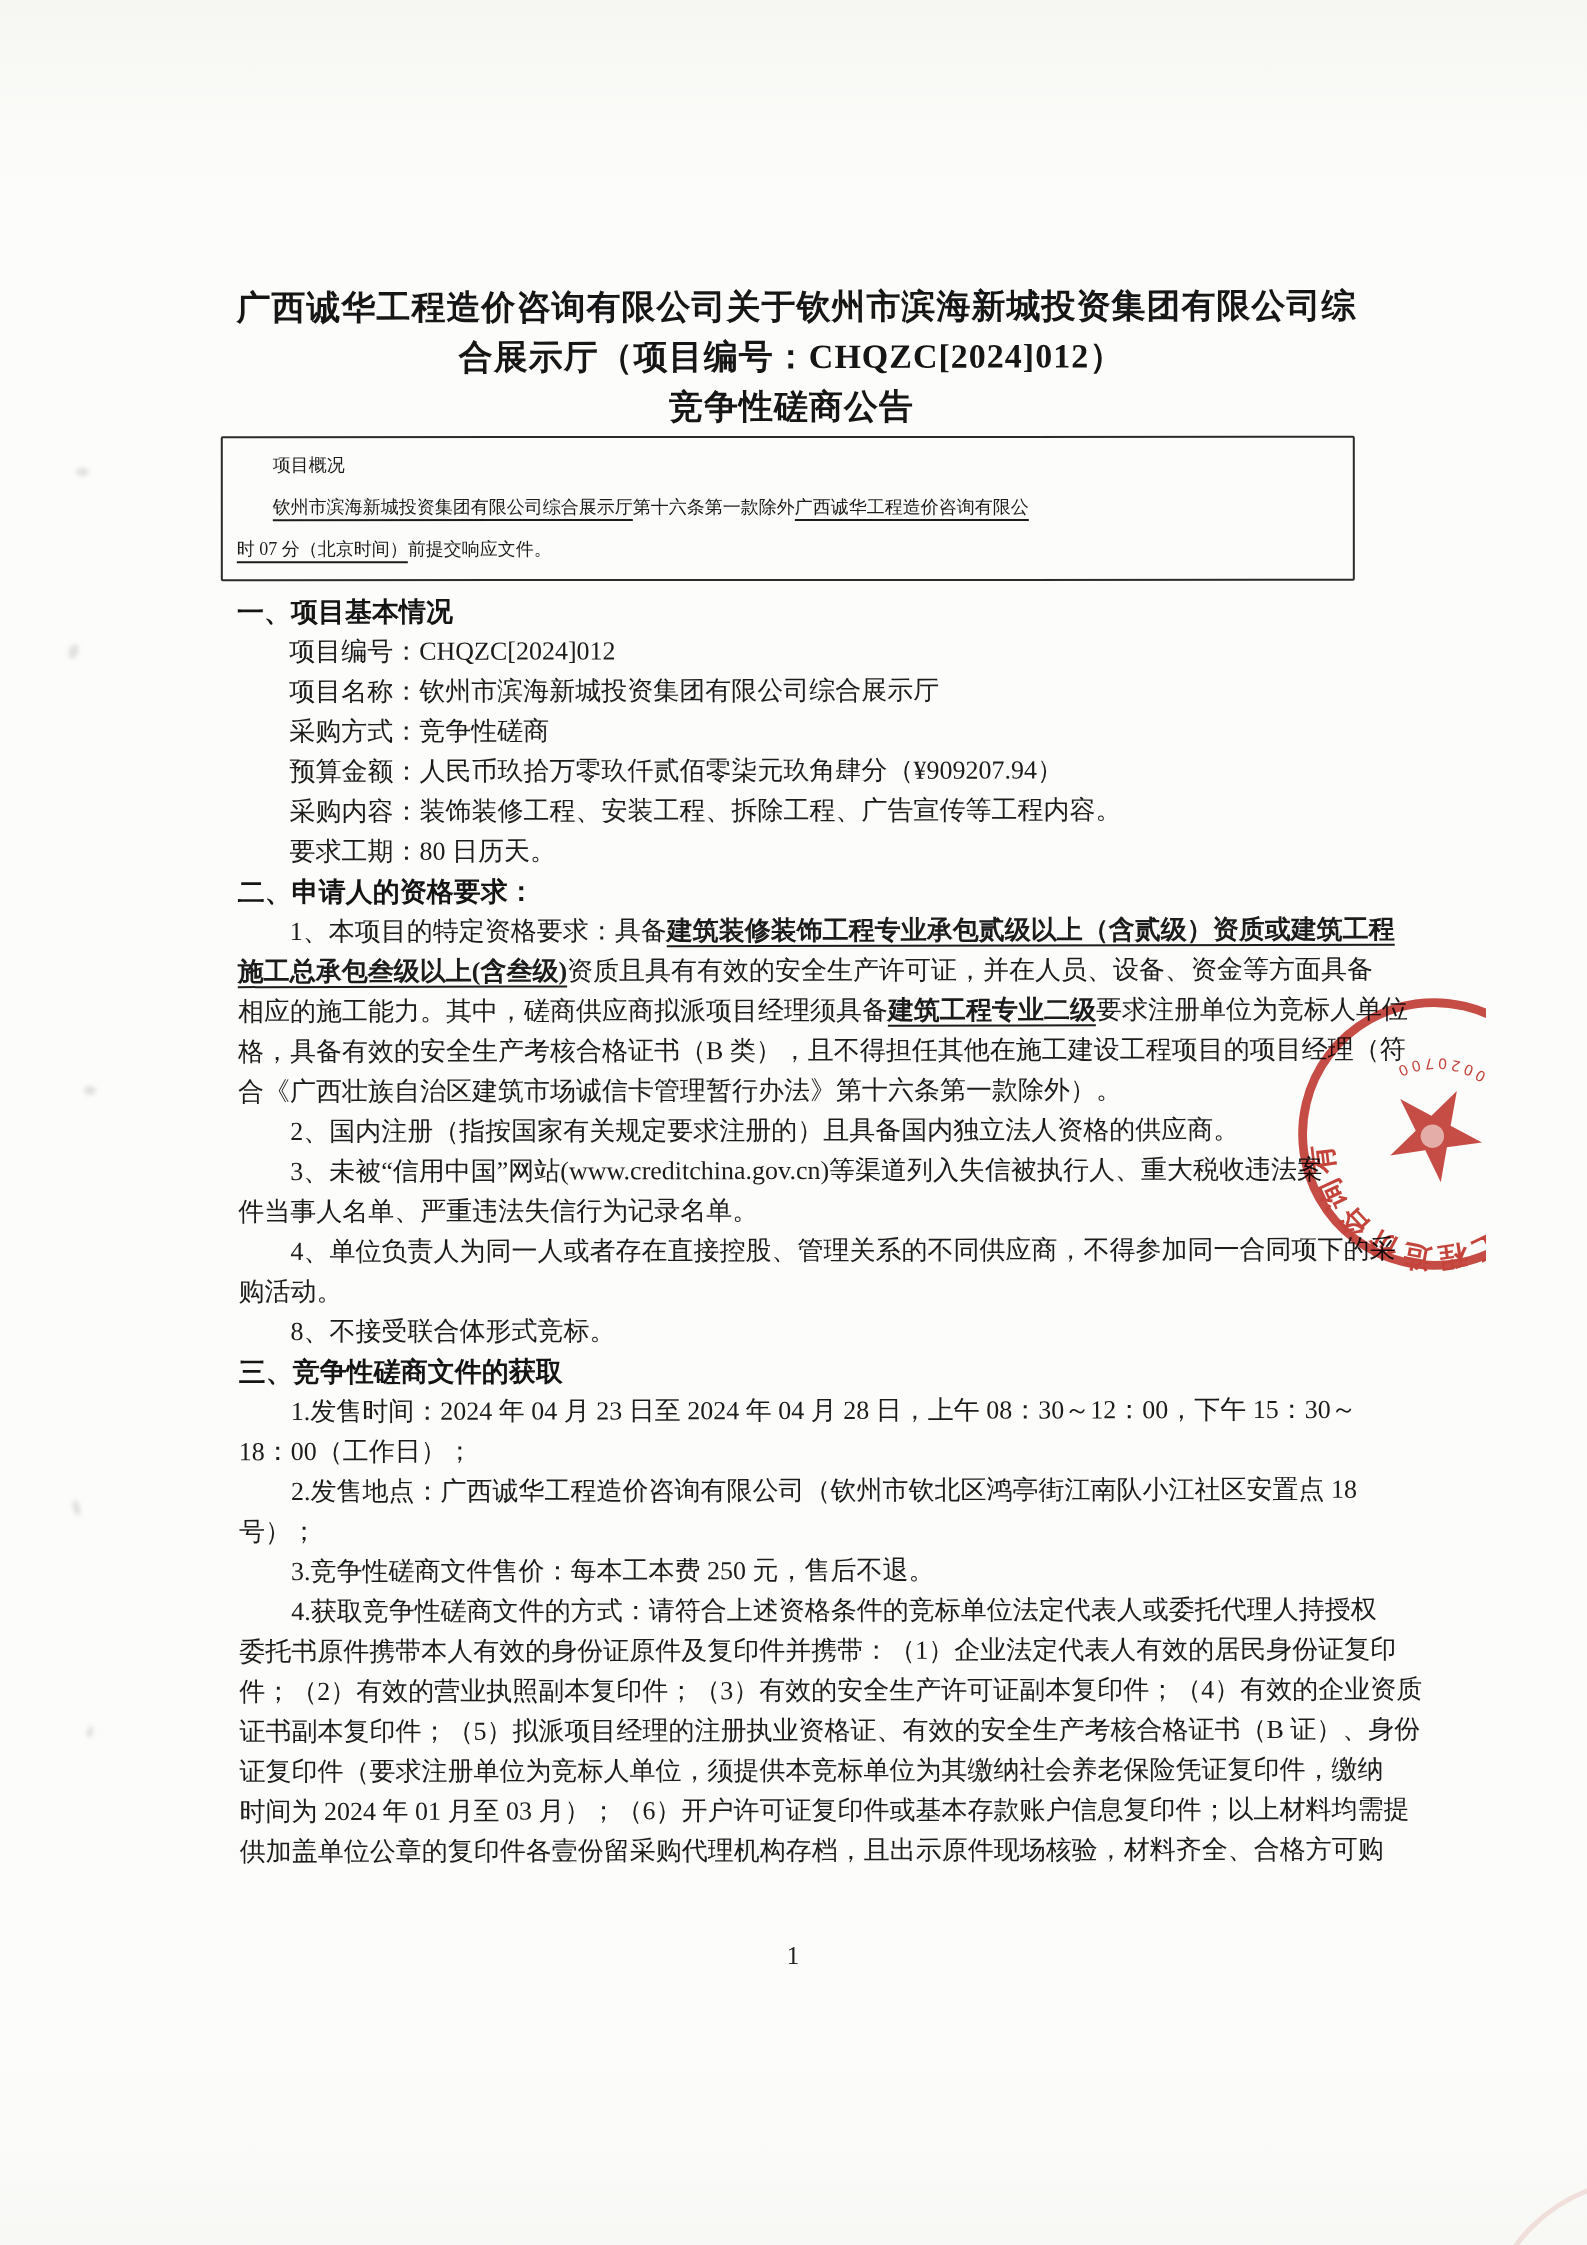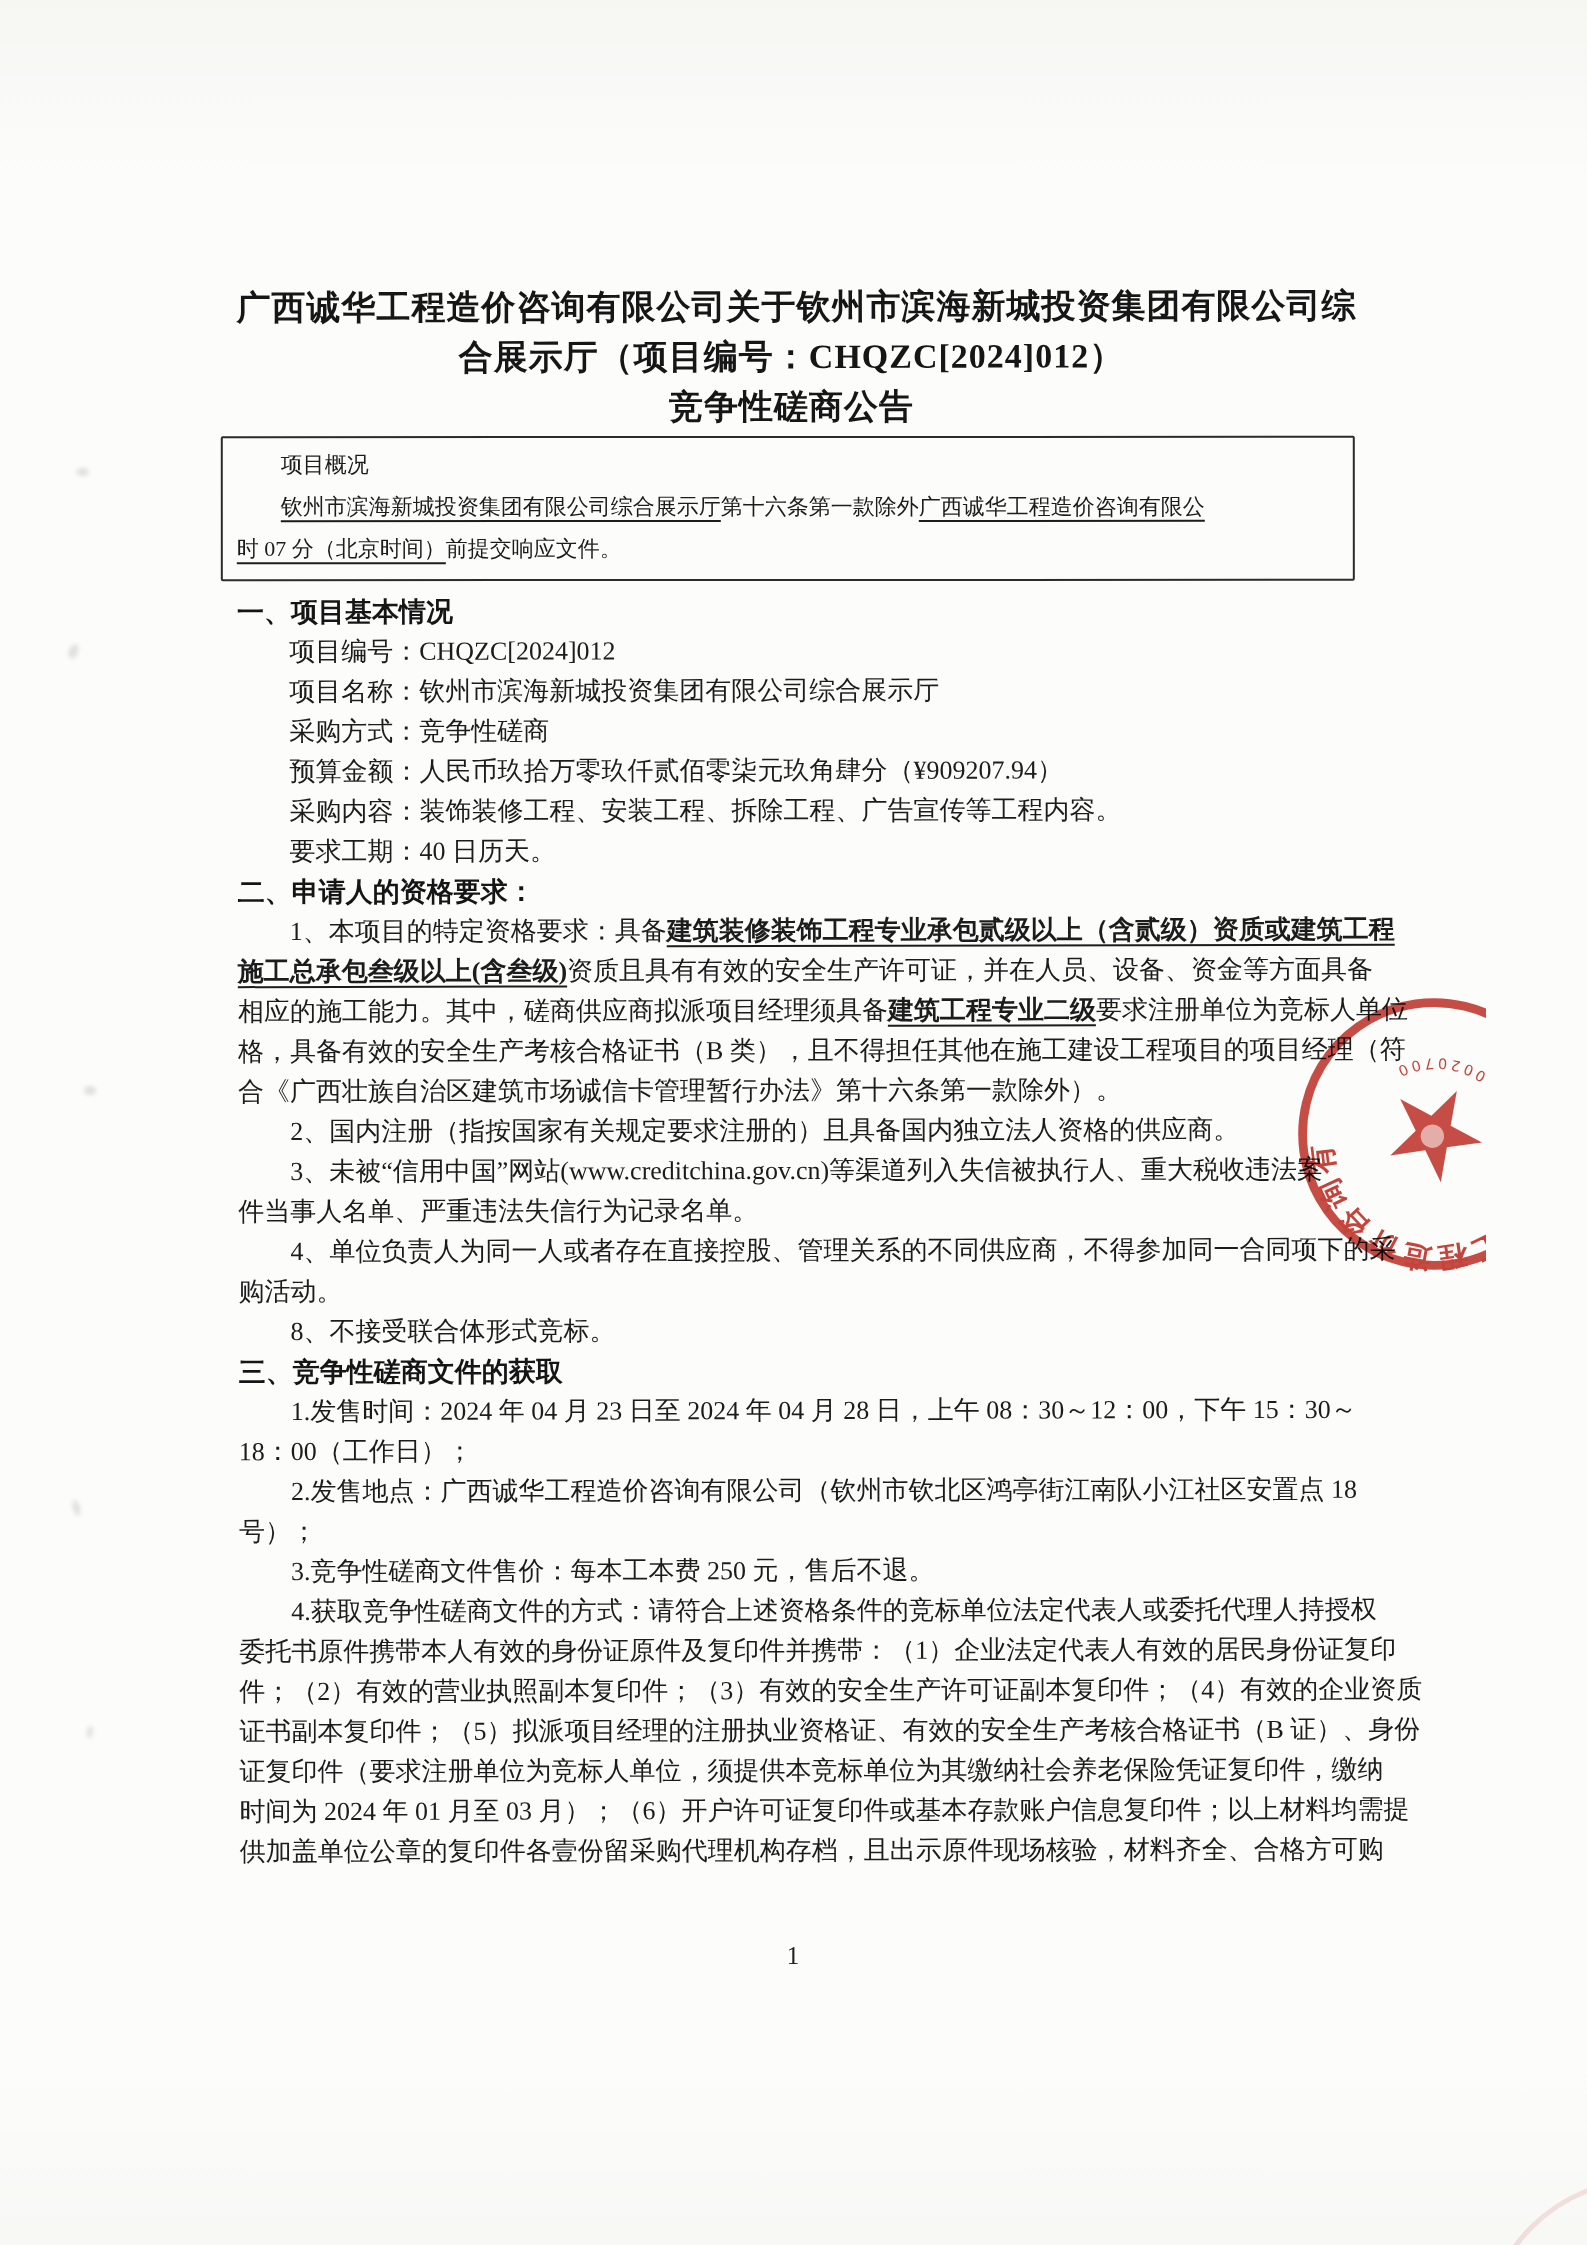--- a/index.html
+++ b/index.html
@@ -10,21 +10,21 @@
     color:#1c1c1c;
   }
   .paper-tint{position:absolute;inset:0;background:
     linear-gradient(180deg, rgba(235,235,230,.35) 0%, rgba(255,255,255,0) 8%, rgba(255,255,255,0) 92%, rgba(238,238,234,.3) 100%);}
   .content{position:absolute;left:238px;top:282px;width:1110px;transform:rotate(-0.12deg);}
   .title{font-size:34px;line-height:50px;font-weight:bold;text-align:center;letter-spacing:1px;color:#161616;}
   .title .line{white-space:nowrap;}
   .box{
     margin:4px 0 0 -16px;width:1134px;box-sizing:border-box;
     border:2.5px solid #2b2b2b;border-radius:2px;
-    padding:6px 14px 9px 14px;font-size:22px;line-height:42px;
+    padding:6px 14px 9px 14px;font-size:18px;line-height:42px;
     transform:rotate(0.1deg);
   }
   .body{margin-top:10px;font-size:26px;line-height:40px;}
   .line{white-space:nowrap;}
   .line.ind{text-indent:2em;}
   .line.h{font-weight:bold;color:#151515;font-size:27px;}
   span.u{text-decoration:underline;text-underline-offset:6px;text-decoration-thickness:1.6px;}
   span.b{font-weight:bold;}
   .page-num{position:absolute;left:238px;top:1942px;width:1110px;text-align:center;font-size:25px;color:#222;}
   
@@ -66,21 +66,21 @@
       <div class="line ind"><span class="u">钦州市滨海新城投资集团有限公司综合展示厅</span><span>第十六条第一款除外</span><span class="u">广西诚华工程造价咨询有限公</span></div>
       <div class="line"><span class="u">时 07 分（北京时间）</span><span>前提交响应文件。</span></div>
     </div>
   <div class="body" id="body-lines">
       <div class="line h"><span>一、项目基本情况</span></div>
       <div class="line ind"><span>项目编号：CHQZC[2024]012</span></div>
       <div class="line ind"><span>项目名称：钦州市滨海新城投资集团有限公司综合展示厅</span></div>
       <div class="line ind"><span>采购方式：竞争性磋商</span></div>
       <div class="line ind"><span>预算金额：人民币玖拾万零玖仟贰佰零柒元玖角肆分（¥909207.94）</span></div>
       <div class="line ind"><span>采购内容：装饰装修工程、安装工程、拆除工程、广告宣传等工程内容。</span></div>
-      <div class="line ind"><span>要求工期：40 日历天。</span></div>
+      <div class="line ind"><span>要求工期：80 日历天。</span></div>
       <div class="line h"><span>二、申请人的资格要求：</span></div>
       <div class="line ind"><span>1、本项目的特定资格要求：具备</span><span class="u b">建筑装修装饰工程专业承包贰级以上（含贰级）资质或建筑工程</span></div>
       <div class="line"><span class="u b">施工总承包叁级以上(含叁级)</span><span>资质且具有有效的安全生产许可证，并在人员、设备、资金等方面具备</span></div>
       <div class="line"><span>相应的施工能力。其中，磋商供应商拟派项目经理须具备</span><span class="u b">建筑工程专业二级</span><span>要求注册单位为竞标人单位</span></div>
       <div class="line"><span>格，具备有效的安全生产考核合格证书（B 类），且不得担任其他在施工建设工程项目的项目经理（符</span></div>
       <div class="line"><span>合《广西壮族自治区建筑市场诚信卡管理暂行办法》第十六条第一款除外）。</span></div>
       <div class="line ind"><span>2、国内注册（指按国家有关规定要求注册的）且具备国内独立法人资格的供应商。</span></div>
       <div class="line ind"><span>3、未被“信用中国”网站(www.creditchina.gov.cn)等渠道列入失信被执行人、重大税收违法案</span></div>
       <div class="line"><span>件当事人名单、严重违法失信行为记录名单。</span></div>
       <div class="line ind"><span>4、单位负责人为同一人或者存在直接控股、管理关系的不同供应商，不得参加同一合同项下的采</span></div>

